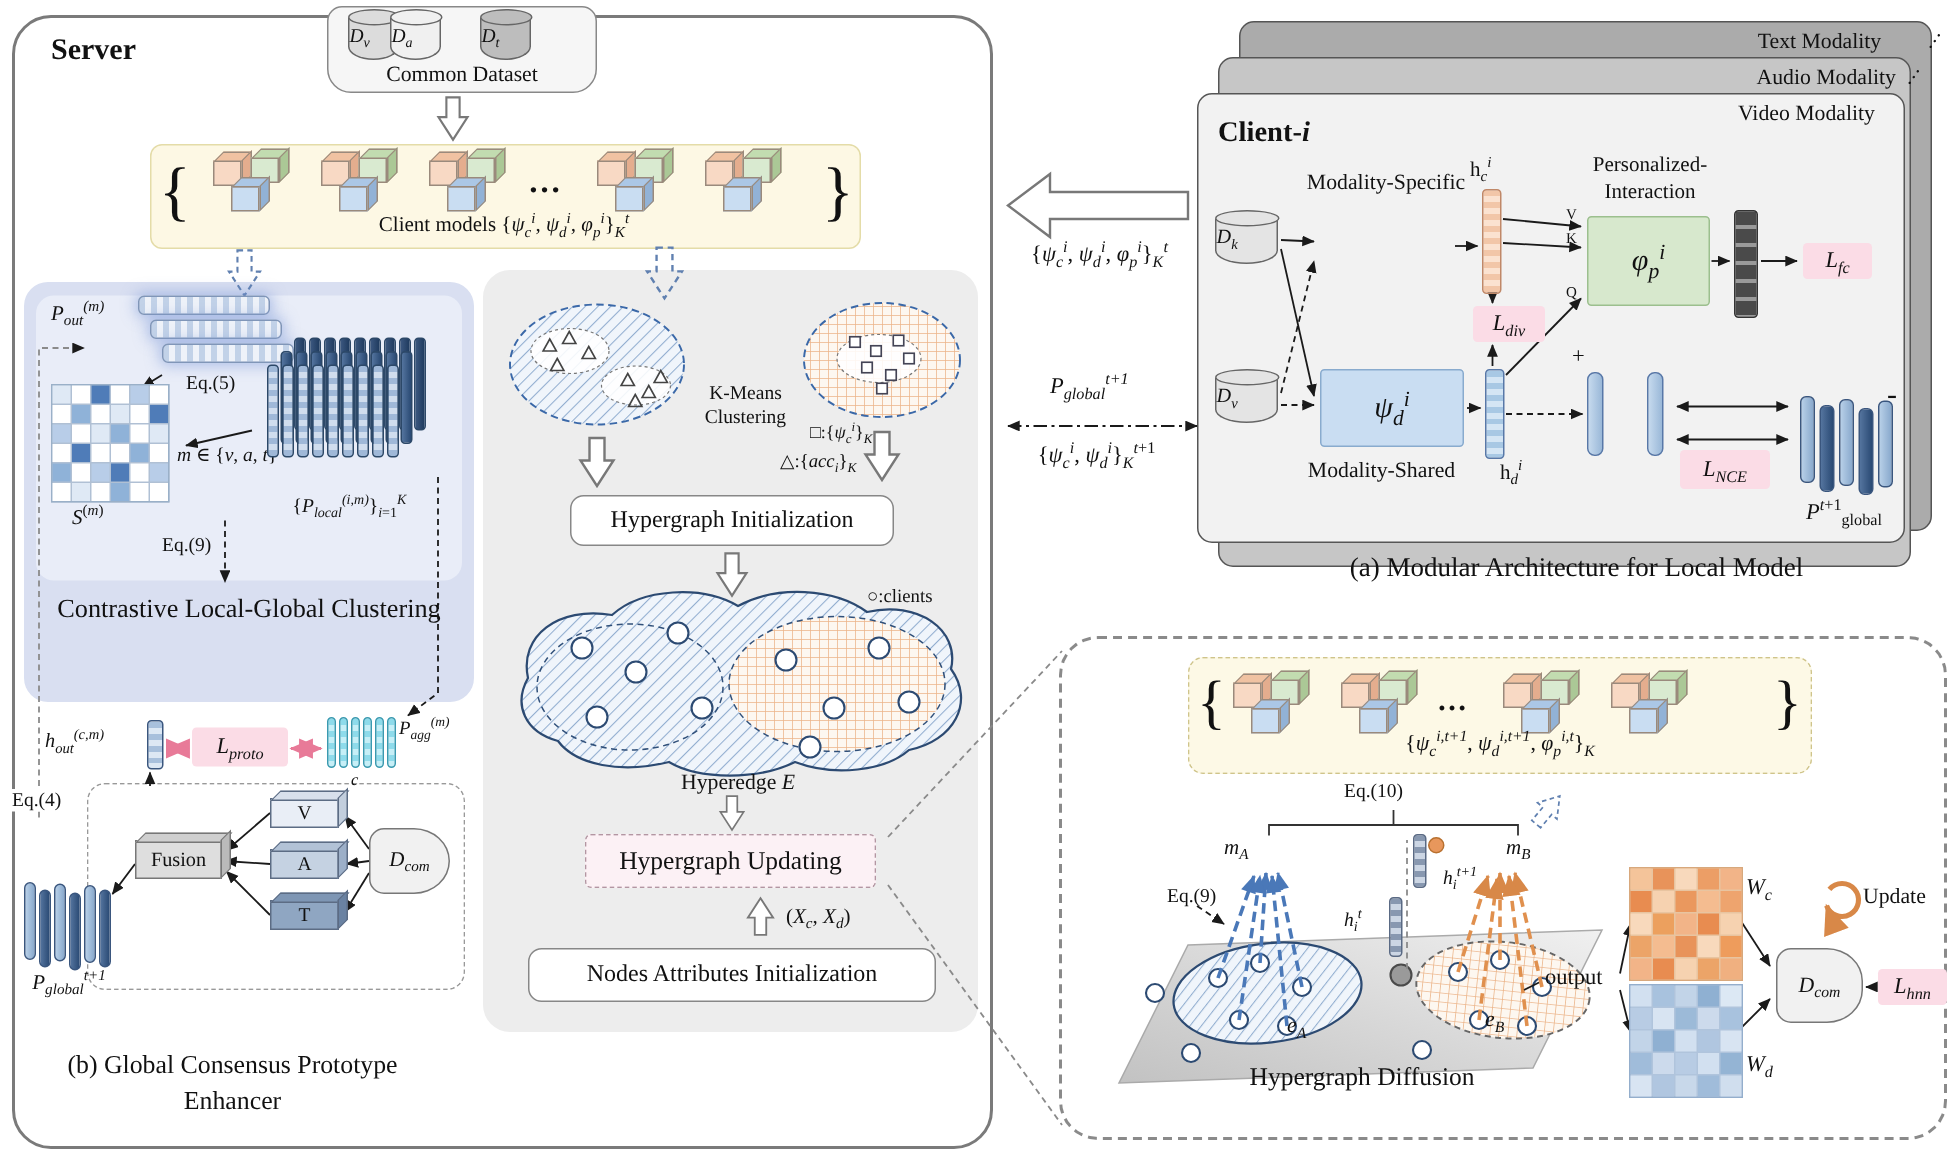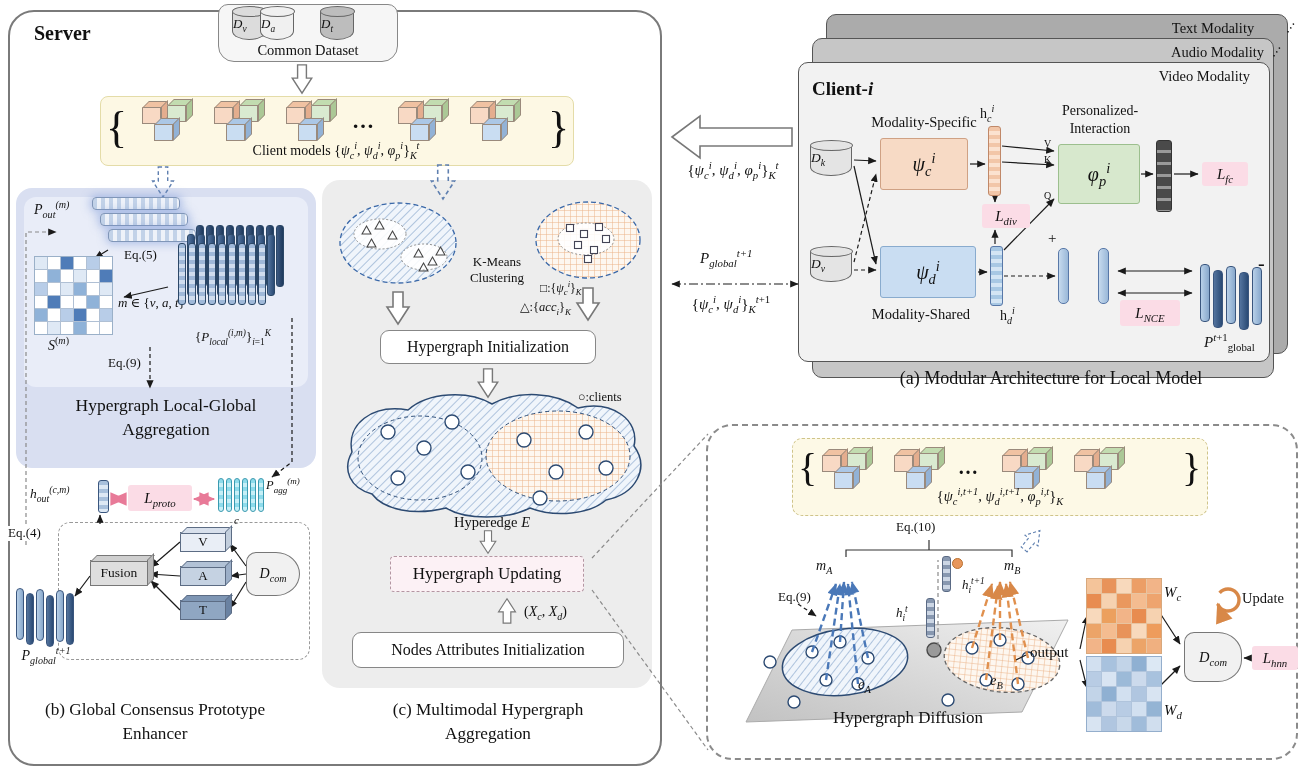--- a/index.html
+++ b/index.html
@@ -421,21 +421,21 @@
       <i style="height:62px"></i>
       <i style="height:62px"></i>
       <i style="height:62px"></i>
       <i style="height:62px"></i>
       <i style="height:62px"></i>
     </div>
   <div class="t tc" style="left:158px;top:330px;width:150px;font-size:13px">{<i>P<sub>local</sub><sup>(i,m)</sup></i>}<sub><i>i</i>=1</sub><sup><i>K</i></sup></div>
 
   <div class="t" style="left:124px;top:248px;font-size:13px">Eq.(5)</div>
   <div class="t" style="left:108px;top:356px;font-size:13px">Eq.(9)</div>
-  <div class="t tc" style="left:34px;top:394px;width:264px;font-size:17.5px;line-height:1.35">Hypergraph Local-Global Aggregation</div>
+  <div class="t tc" style="left:34px;top:394px;width:264px;font-size:17.5px;line-height:1.35">Contrastive Local-Global Clustering</div>
 
   <div class="t" style="left:30px;top:486px;font-size:13.5px"><i>h<sub>out</sub><sup>(c,m)</sup></i></div>
   <div class="vbar stripeb" style="left:98px;top:480px;width:11px;height:33px"></div>
   <div class="ptag" style="left:128px;top:485px;width:64px;height:26px">
     <span><i>L<sub>proto</sub></i></span>
     </div>
   <div class="brow cyanrow" style="left:218px;top:478px;gap:2px">
     <i style="width:6px;height:34px"></i>
       <i style="width:6px;height:34px"></i>
       <i style="width:6px;height:34px"></i>
@@ -473,44 +473,40 @@
     </div>
   <div class="t tc" style="left:6px;top:648px;width:80px;font-size:14px"><i>P<sub>global</sub><sup>t+1</sup></i></div>
   <div class="t tc" style="left:26px;top:698px;width:258px;font-size:17.2px;line-height:1.4">(b) Global Consensus Prototype Enhancer</div>
 
   <div class="t tc" style="left:452px;top:254px;width:90px;font-size:13px;line-height:1.25">K-Means Clustering</div>
   <div class="t" style="left:540px;top:282px;font-size:12px">□:{<i>ψ<sub>c</sub><sup>i</sup></i>}<sub><i>K</i></sub></div>
   <div class="t" style="left:520px;top:300px;font-size:12.5px">△:{<i>acc<sub>i</sub></i>}<sub><i>K</i></sub></div>
   <div class="t" style="left:578px;top:390px;font-size:12.5px">○:clients</div>
   <div class="t tc" style="left:428px;top:514px;width:128px;font-size:14.5px">Hyperedge <i>E</i></div>
   <div class="t" style="left:524px;top:604px;font-size:14px">(<i>X<sub>c</sub></i>, <i>X<sub>d</sub></i>)</div>
-  <div class="t tc" style="left:366px;top:698px;width:244px;font-size:17.2px;line-height:1.4">(c) Multimodal Hypergraph Aggregation</div>
 
   <div class="t tc" style="left:658px;top:162px;width:150px;font-size:15px">{<i>ψ<sub>c</sub><sup>i</sup></i>, <i>ψ<sub>d</sub><sup>i</sup></i>, <i>φ<sub>p</sub><sup>i</sup></i>}<sub><i>K</i></sub><sup><i>t</i></sup></div>
   <div class="t" style="left:700px;top:250px;font-size:15px"><i>P<sub>global</sub><sup>t+1</sup></i></div>
   <div class="t tc" style="left:656px;top:296px;width:150px;font-size:15px">{<i>ψ<sub>c</sub><sup>i</sup></i>, <i>ψ<sub>d</sub><sup>i</sup></i>}<sub><i>K</i></sub><sup><i>t</i>+1</sup></div>
 
   <div class="t" style="left:1148px;top:20px;width:130px;font-size:14.5px;text-align:center">Text Modality</div>
   <div class="t" style="left:1134px;top:44px;width:130px;font-size:14.5px;text-align:right">Audio Modality</div>
   <div class="t" style="left:1120px;top:68px;width:130px;font-size:14.5px;text-align:right">Video Modality</div>
   <div class="t" style="left:1281px;top:18px;font-size:14px;transform:rotate(-55deg)">…</div>
   <div class="t" style="left:1267px;top:42px;font-size:14px;transform:rotate(-55deg)">…</div>
   <div class="t" style="left:812px;top:78px;font-size:19px;font-weight:bold">Client-<i>i</i></div>
 
   <div class="cyl" style="left:810px;top:146px;width:42px;height:30px;background:#e4e4e4">
     <b style="font-size:13.5px"><i>D</i><sub><i>k</i></sub></b>
     </div>
   <div class="cyl" style="left:810px;top:252px;width:42px;height:30px;background:#e4e4e4">
     <b style="font-size:13.5px"><i>D</i><sub><i>v</i></sub></b>
     </div>
 
   <div class="t tc" style="left:854px;top:114px;width:140px;font-size:14.5px">Modality-Specific</div>
-  <div class="mbox" style="left:880px;top:138px;width:88px;height:52px;background:#f7dac5;border-color:#cfa184">
-    <span><i>ψ<sub>c</sub><sup>i</sup></i></span>
-    </div>
   <div class="mbox" style="left:880px;top:246px;width:96px;height:52px;background:#c9ddf2;border-color:#89abce">
     <span><i>ψ<sub>d</sub><sup>i</sup></i></span>
     </div>
   <div class="t tc" style="left:856px;top:306px;width:130px;font-size:14.5px">Modality-Shared</div>
 
   <div class="t" style="left:980px;top:106px;font-size:14px">h<i><sub>c</sub><sup>i</sup></i></div>
   <div class="vbar peachb" style="left:988px;top:126px;width:13px;height:70px"></div>
   <div class="ptag" style="left:982px;top:204px;width:48px;height:24px">
     <span><i>L<sub>div</sub></i></span>
     </div>

